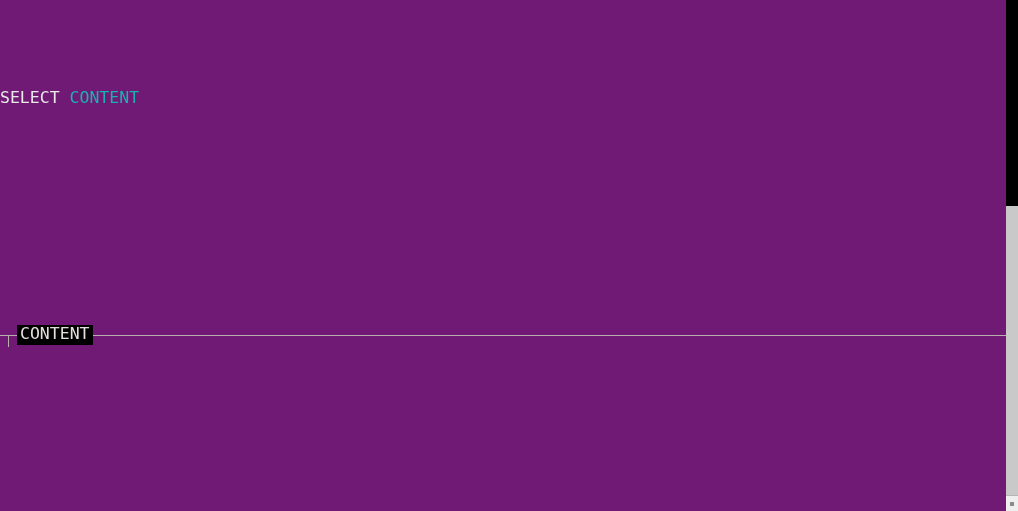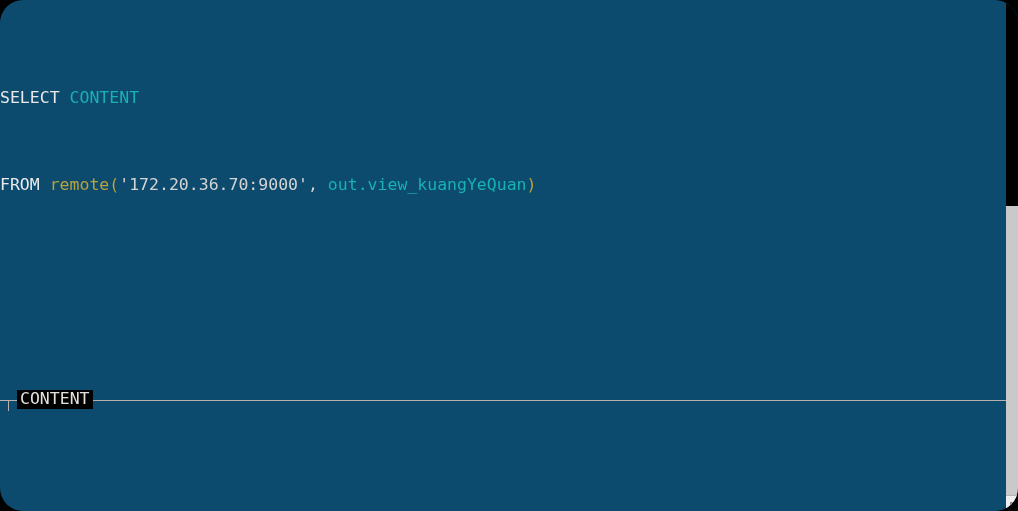--- a/index.html
+++ b/index.html
@@ -12,29 +12,28 @@
     height: 511px;
     overflow: hidden;
     font-family: "DejaVu Sans Mono", "Liberation Mono", monospace;
   }
 
   
   #terminal {
     position: relative;
     width: 1018px;
     height: 511px;
-    background: #0c4a6e;
+    background: #701a75;
     color: #d4d4d4;
     font-family: "DejaVu Sans Mono", "Liberation Mono", monospace;
     font-size: 16.5px;
     line-height: 21.6px;
     white-space: pre;
     overflow: hidden;
     box-sizing: border-box;
-    border-radius: 23px;
   }
 
   #screen {
     position: absolute;
     left: 0;
     top: 0;
     width: 1008px;
     padding: 1px 0 0 0;
     box-sizing: border-box;
   }
@@ -137,21 +136,20 @@
 </head>
 <body>
 
 <div id="terminal">
 
   <div id="screen">
 
     
     <div class="line"><span class="kw">SELECT</span><span class="plain"> </span><span class="ident">CONTENT</span></div>
 
-    <div class="line"><span class="kw">FROM</span><span class="plain"> </span><span class="fn">remote</span><span class="punct">(</span><span class="str">'172.20.36.70:9000'</span><span class="plain">, </span><span class="ident">out.view_kuangYeQuan</span><span class="punct">)</span></div>
 
 
     <div class="line"> </div>
 
     
     <div class="line box-top">
       <span class="rule-h"></span>
       <span class="corner-tl"></span>
       <span class="hdr-label">CONTENT</span>
     </div>

